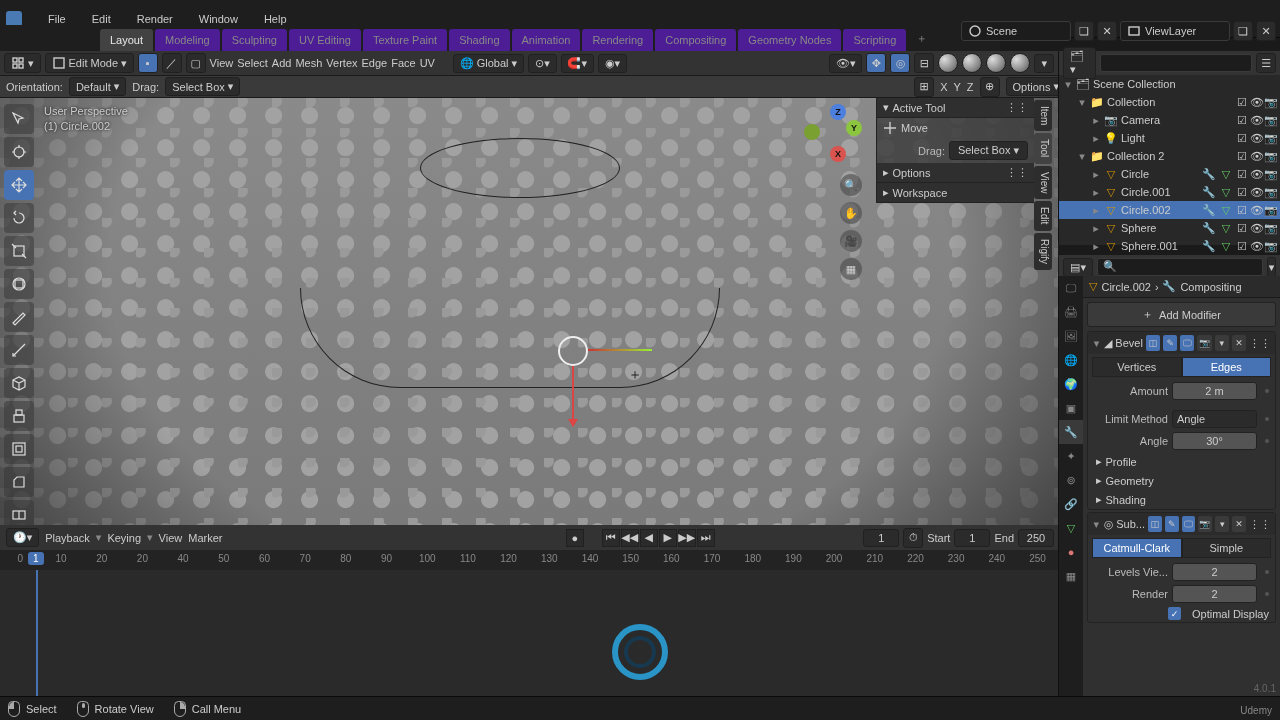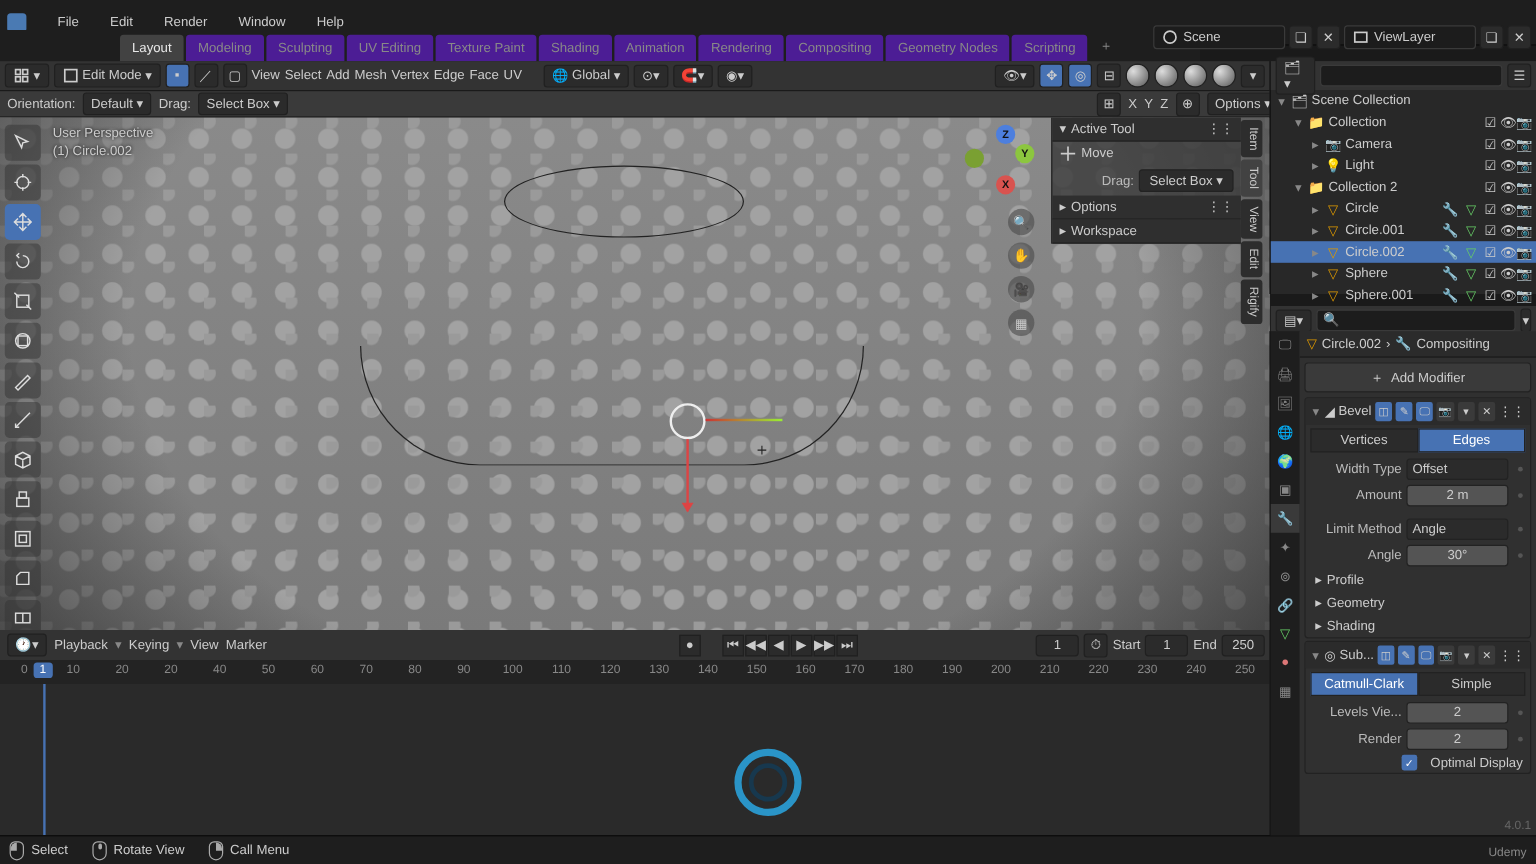--- a/index.html
+++ b/index.html
@@ -594,25 +594,20 @@
         <span class="ic">📷</span>
         <span class="ic">▾</span>
         <span class="ic">✕</span>
         <span>⋮⋮</span>
       </div>
       <div class="seg">
         <div>Vertices</div>
         <div class="on">Edges</div>
       </div>
       <div class="prow">
-          <span class="plbl">Width Type</span>
-          <div class="pdd"><span>Offset</span></div>
-          <span class="dot"></span>
-        </div>
-      <div class="prow">
           <span class="plbl">Amount</span>
           <div class="pval">2 m</div>
           <span class="dot"></span>
         </div>
       <div class="prow" style="margin-top:6px">
           <span class="plbl">Limit Method</span>
           <div class="pdd"><span>Angle</span></div>
           <span class="dot"></span>
         </div>
       <div class="prow">

